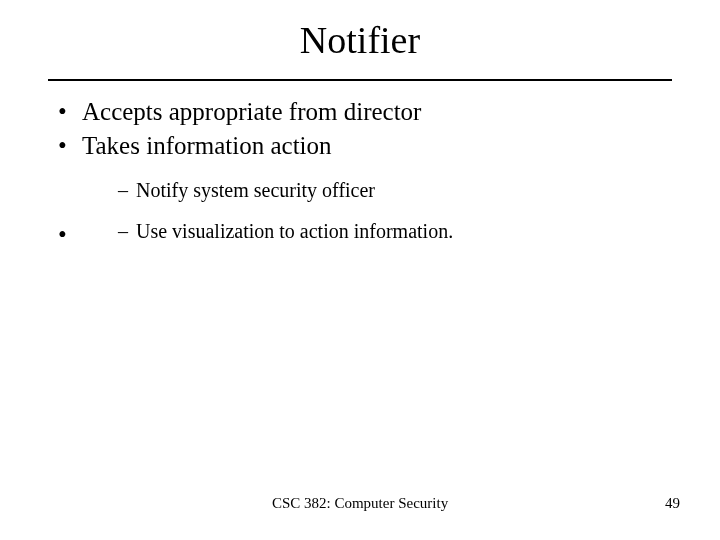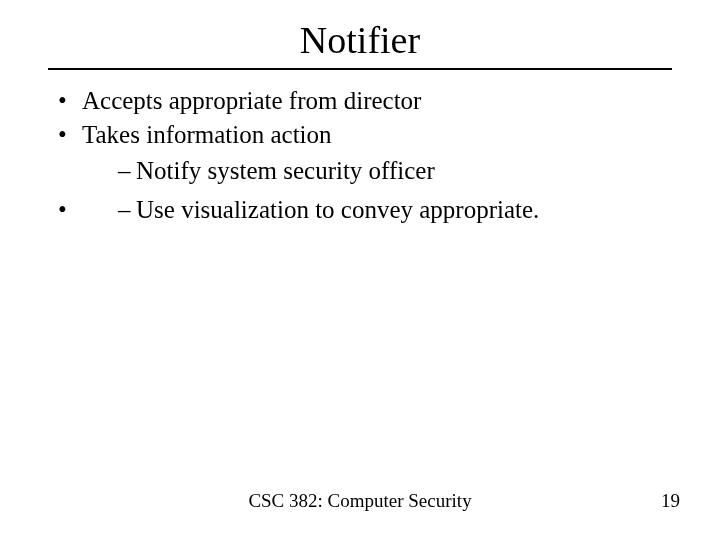--- a/index.html
+++ b/index.html
@@ -18,21 +18,21 @@
     .slide {
       width: 100%;
       height: 100%;
       padding: 18px 48px 0 48px;
       position: relative;
     }
     .title {
       font-size: 38px;
       text-align: center;
       font-weight: normal;
-      margin-bottom: 6px;
+      margin-bottom: 17px;
     }
     .divider {
       border: none;
       border-top: 2px solid #000;
       margin: 0 0 14px 0;
     }
     .content {
       font-size: 25px;
       line-height: 1.35;
     }
@@ -47,40 +47,40 @@
     }
     ul.level1 > li::before {
       content: "•";
       position: absolute;
       left: 10px;
       top: 0;
     }
     ul.level2 {
       list-style: none;
       padding-left: 36px;
-      font-size: 25px;
-      margin-top: 2px;
+      font-size: 20px;
+      margin-top: 14px;
       margin-bottom: 6px;
     }
     ul.level2 > li {
       position: relative;
       padding-left: 18px;
     }
     ul.level2 > li::before {
       content: "–";
       position: absolute;
       left: 0;
       top: 0;
     }
     .footer-wrap {
       position: absolute;
       bottom: 28px;
       left: 0;
       width: 100%;
-      font-size: 19px;
+      font-size: 15px;
     }
     .footer-center {
       text-align: center;
     }
     .footer-right {
       position: absolute;
       right: 40px;
       top: 0;
     }
   </style>
@@ -94,22 +94,22 @@
     <ul class="level1">
       <li><span>Accepts appropriate from director</span></li>
       <li>
         <span>Takes information action</span>
         <ul class="level2">
           <li><span>Notify system security officer</span></li>
         </ul>
       </li>
       <li>
         <ul class="level2">
-          <li><span>Use visualization to convey appropriate.</span></li>
+          <li><span>Use visualization to action information.</span></li>
         </ul>
       </li>
     </ul>
   </div>
   <div class="footer-wrap">
     <div class="footer-center">CSC 382: Computer Security</div>
-    <div class="footer-right">19</div>
+    <div class="footer-right">49</div>
   </div>
 </div>
 
 </body></html>

